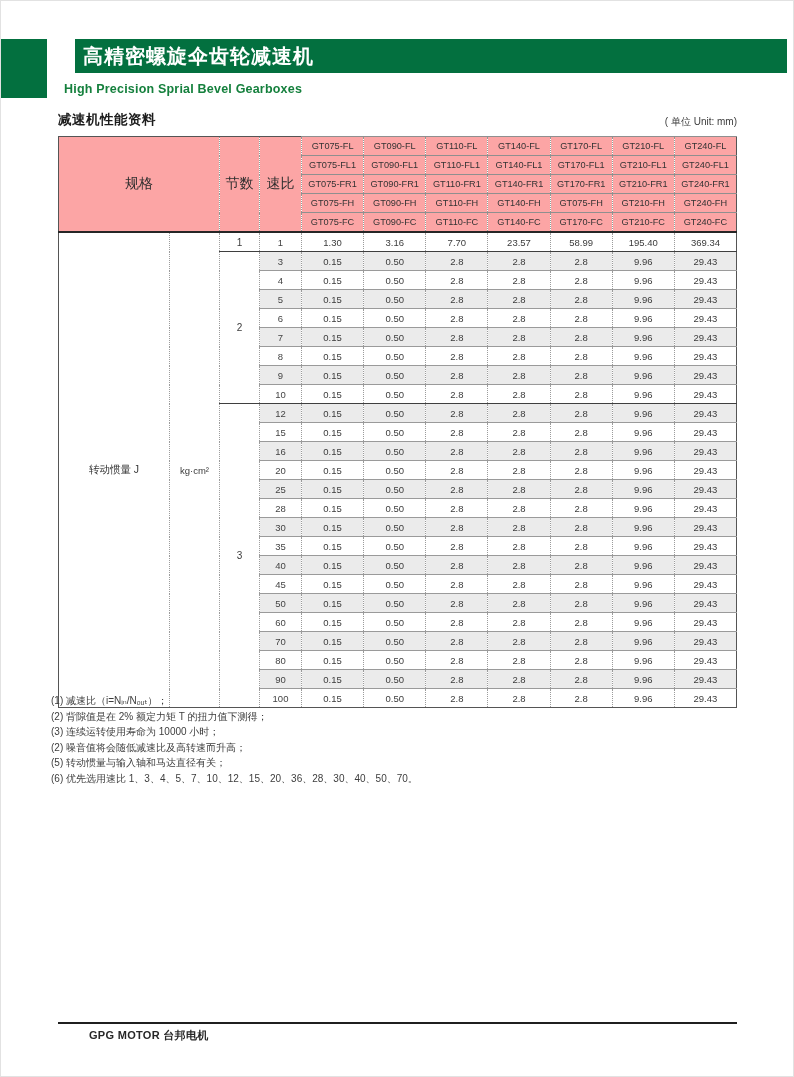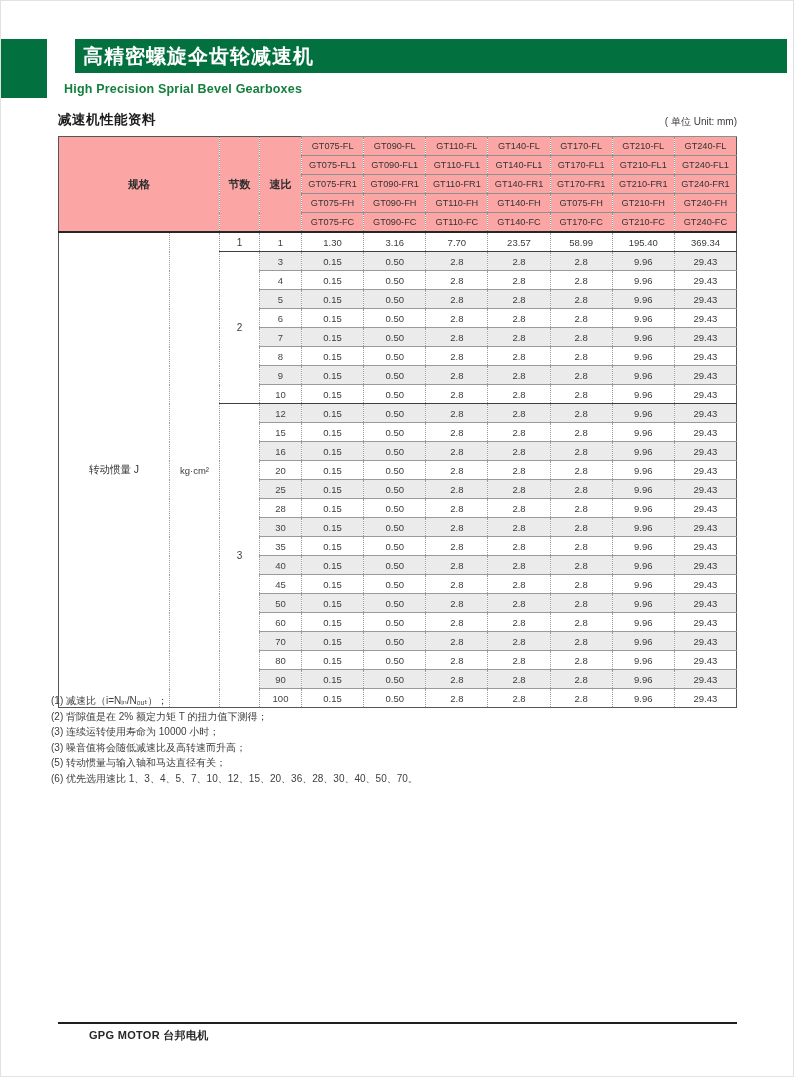--- a/index.html
+++ b/index.html
@@ -39,21 +39,21 @@
     border-collapse:collapse;table-layout:fixed;
     border:1.5px solid #555;
   }
   table.perf td,table.perf th{
     padding:0;margin:0;text-align:center;vertical-align:middle;
     overflow:hidden;white-space:nowrap;
   }
   thead th,thead td{background:#fca5a5;height:18px;}
   thead{border-bottom:2px solid #262626;}
   th.h-spec,th.h-stage,th.h-ratio{
-    font-size:11px;font-weight:bold;color:#2e2e2e;
+    font-size:14px;font-weight:normal;color:#2e2e2e;
   }
   th.h-stage,th.h-ratio{border-left:1px dotted #8f9b95;}
   td.model{
     font-size:9.2px;color:#333;
     border-left:1px dotted #8f9b95;
     border-top:1px solid #8f8f8f;
   }
   tbody td{height:18px;font-size:9.5px;color:#3b3b3b;background:#fff;}
   td.spec{
     text-align:left;padding-left:9px;font-size:10.5px;color:#333;
@@ -414,21 +414,21 @@
           <td class="val">9.96</td>
           <td class="val">29.43</td>
         </tr>
       </tbody>
   </table>
 
   <div class="notes" id="notes">
       <div class="note-line">(1) 减速比（i=Nᵢₙ/Nₒᵤₜ）；</div>
       <div class="note-line">(2) 背隙值是在 2% 额定力矩 T 的扭力值下测得；</div>
       <div class="note-line">(3) 连续运转使用寿命为 10000 小时；</div>
-      <div class="note-line">(3) 噪音值将会随低减速比及高转速而升高；</div>
+      <div class="note-line">(2) 噪音值将会随低减速比及高转速而升高；</div>
       <div class="note-line">(5) 转动惯量与输入轴和马达直径有关；</div>
       <div class="note-line">(6) 优先选用速比 1、3、4、5、7、10、12、15、20、36、28、30、40、50、70。</div>
     </div>
 
   <div class="footer-line"></div>
   <div class="footer-text">GPG MOTOR 台邦电机</div>
 
 </div>
 
 </body></html>

